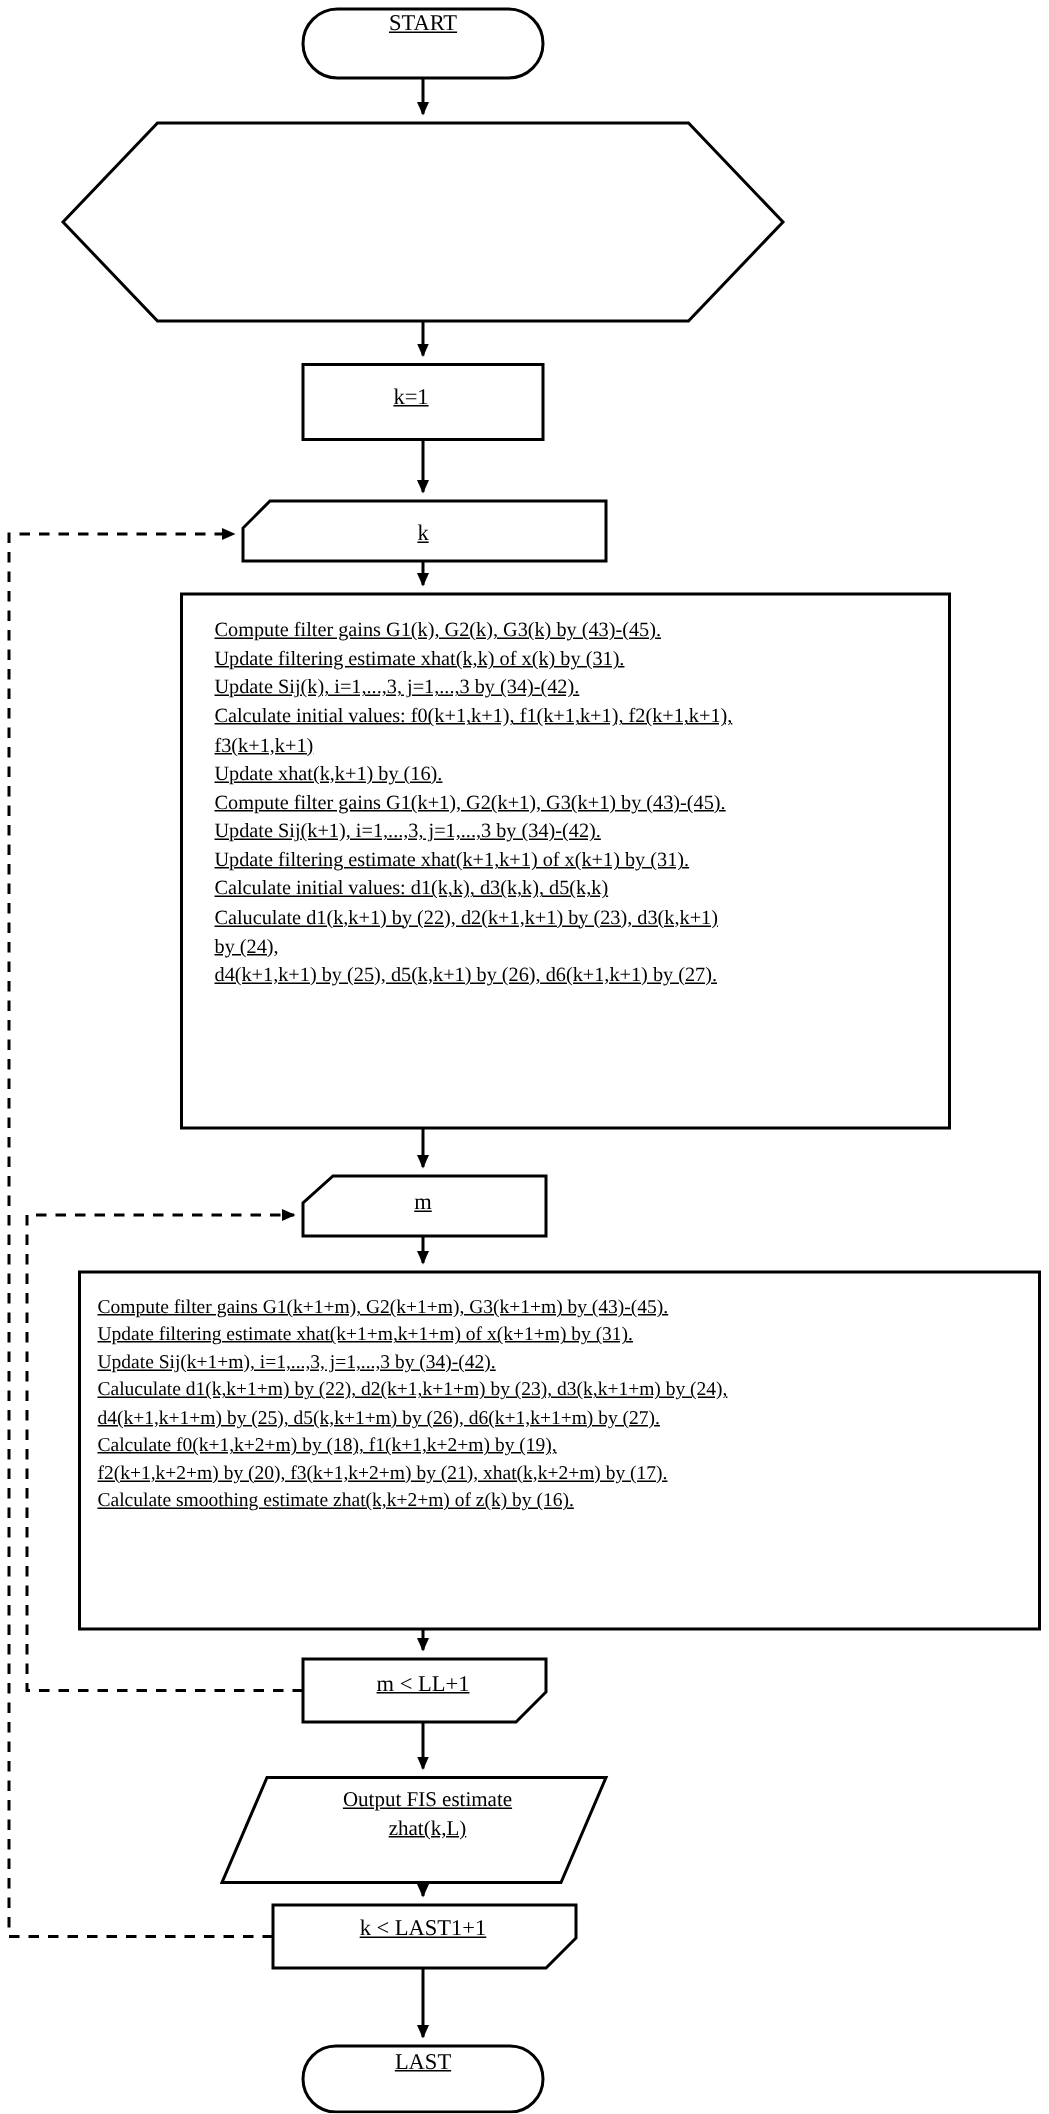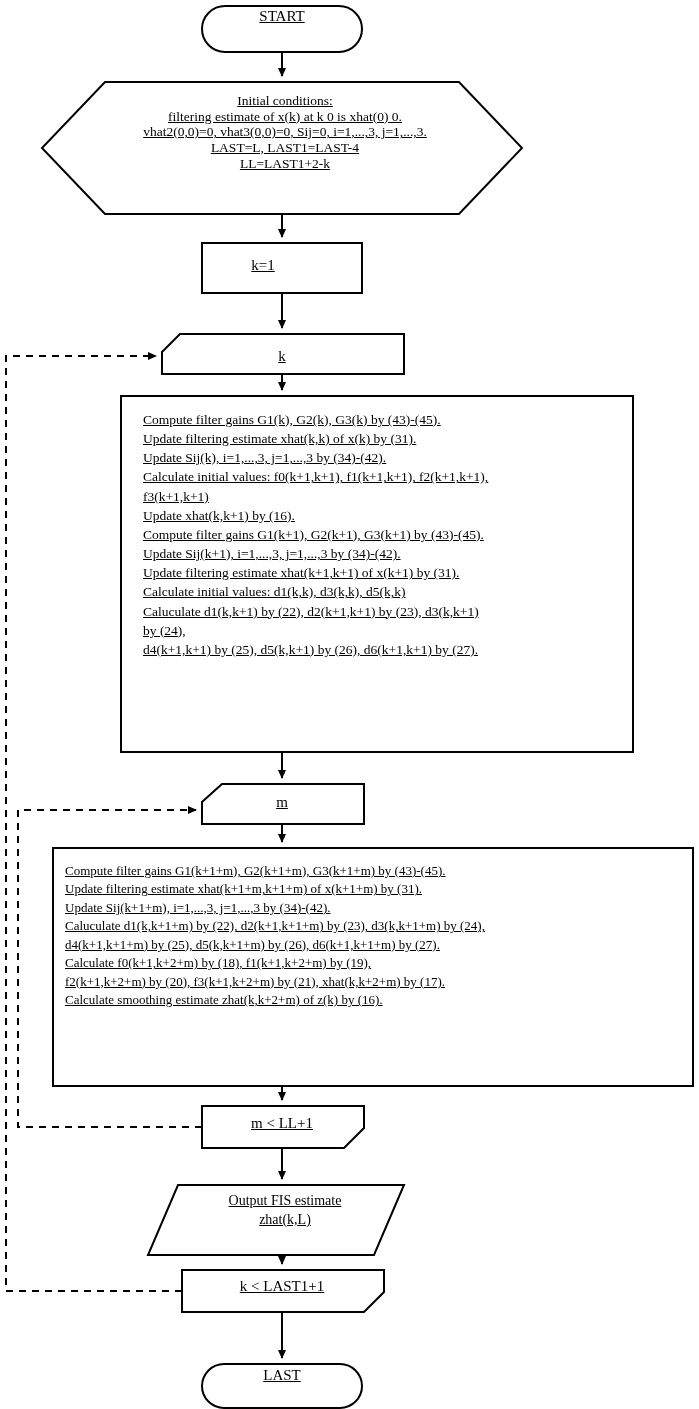--- a/index.html
+++ b/index.html
@@ -32,21 +32,21 @@
     line-height: 1.16;
     white-space: pre-line;
     font-size: 14px;
     text-decoration: underline;
   }
   .node-text.left {
     text-align: left;
   }
   .t-start   { left: 200px; top: 8px;   width: 164px; font-size: 15px; }
   .t-init    { left: 60px;  top: 93px;  width: 450px; font-size: 13.5px; }
-  .t-k1      { left: 193px; top: 257px; width: 140px; font-size: 15px; }
+  .t-k1      { left: 204px; top: 257px; width: 140px; font-size: 15px; }
   .t-k       { left: 202px; top: 348px; width: 160px; font-size: 15px; }
   .t-block1  { left: 143px; top: 410px; width: 492px; font-size: 13.5px; line-height: 1.42; }
   .t-m       { left: 202px; top: 794px; width: 160px; font-size: 15px; }
   .t-block2  { left: 65px;  top: 862px; width: 624px; font-size: 13px; line-height: 1.42; }
   .t-mcond   { left: 202px; top: 1115px; width: 160px; font-size: 15px; text-align: center; }
   .t-output  { left: 190px; top: 1192px; width: 190px; font-size: 14px; line-height: 1.35; }
   .t-kcond   { left: 192px; top: 1278px; width: 180px; font-size: 15px; }
   .t-stop    { left: 200px; top: 1367px; width: 164px; font-size: 15px; }
 </style>
 </head>
@@ -101,25 +101,20 @@
 
     <g stroke="#000000" stroke-width="2" fill="none" stroke-dasharray="7,6">
 
       <path d="M202,1127 L18,1127 L18,810 L196,810" marker-end="url(#arrow)"></path>
 
       <path d="M182,1291 L6,1291 L6,356 L156,356" marker-end="url(#arrow)"></path>
     </g>
   </svg>
 
   <div class="node-text t-start">START</div>
-  <div class="node-text t-init">Initial conditions:
-filtering estimate of x(k) at k  0 is xhat(0)  0.
-vhat2(0,0)=0, vhat3(0,0)=0, Sij=0, i=1,...,3, j=1,...,3.
-LAST=L, LAST1=LAST-4
-LL=LAST1+2-k</div>
   <div class="node-text t-k1">k=1</div>
   <div class="node-text t-k">k</div>
   <div class="node-text left t-block1">Compute filter gains   G1(k), G2(k), G3(k) by (43)-(45).
 Update filtering estimate xhat(k,k) of x(k) by (31).
 Update Sij(k), i=1,...,3, j=1,...,3  by (34)-(42).
 Calculate initial values: f0(k+1,k+1), f1(k+1,k+1), f2(k+1,k+1),
 f3(k+1,k+1)
 Update xhat(k,k+1) by (16).
 Compute filter gains   G1(k+1), G2(k+1), G3(k+1) by (43)-(45).
 Update Sij(k+1), i=1,...,3, j=1,...,3  by (34)-(42).

